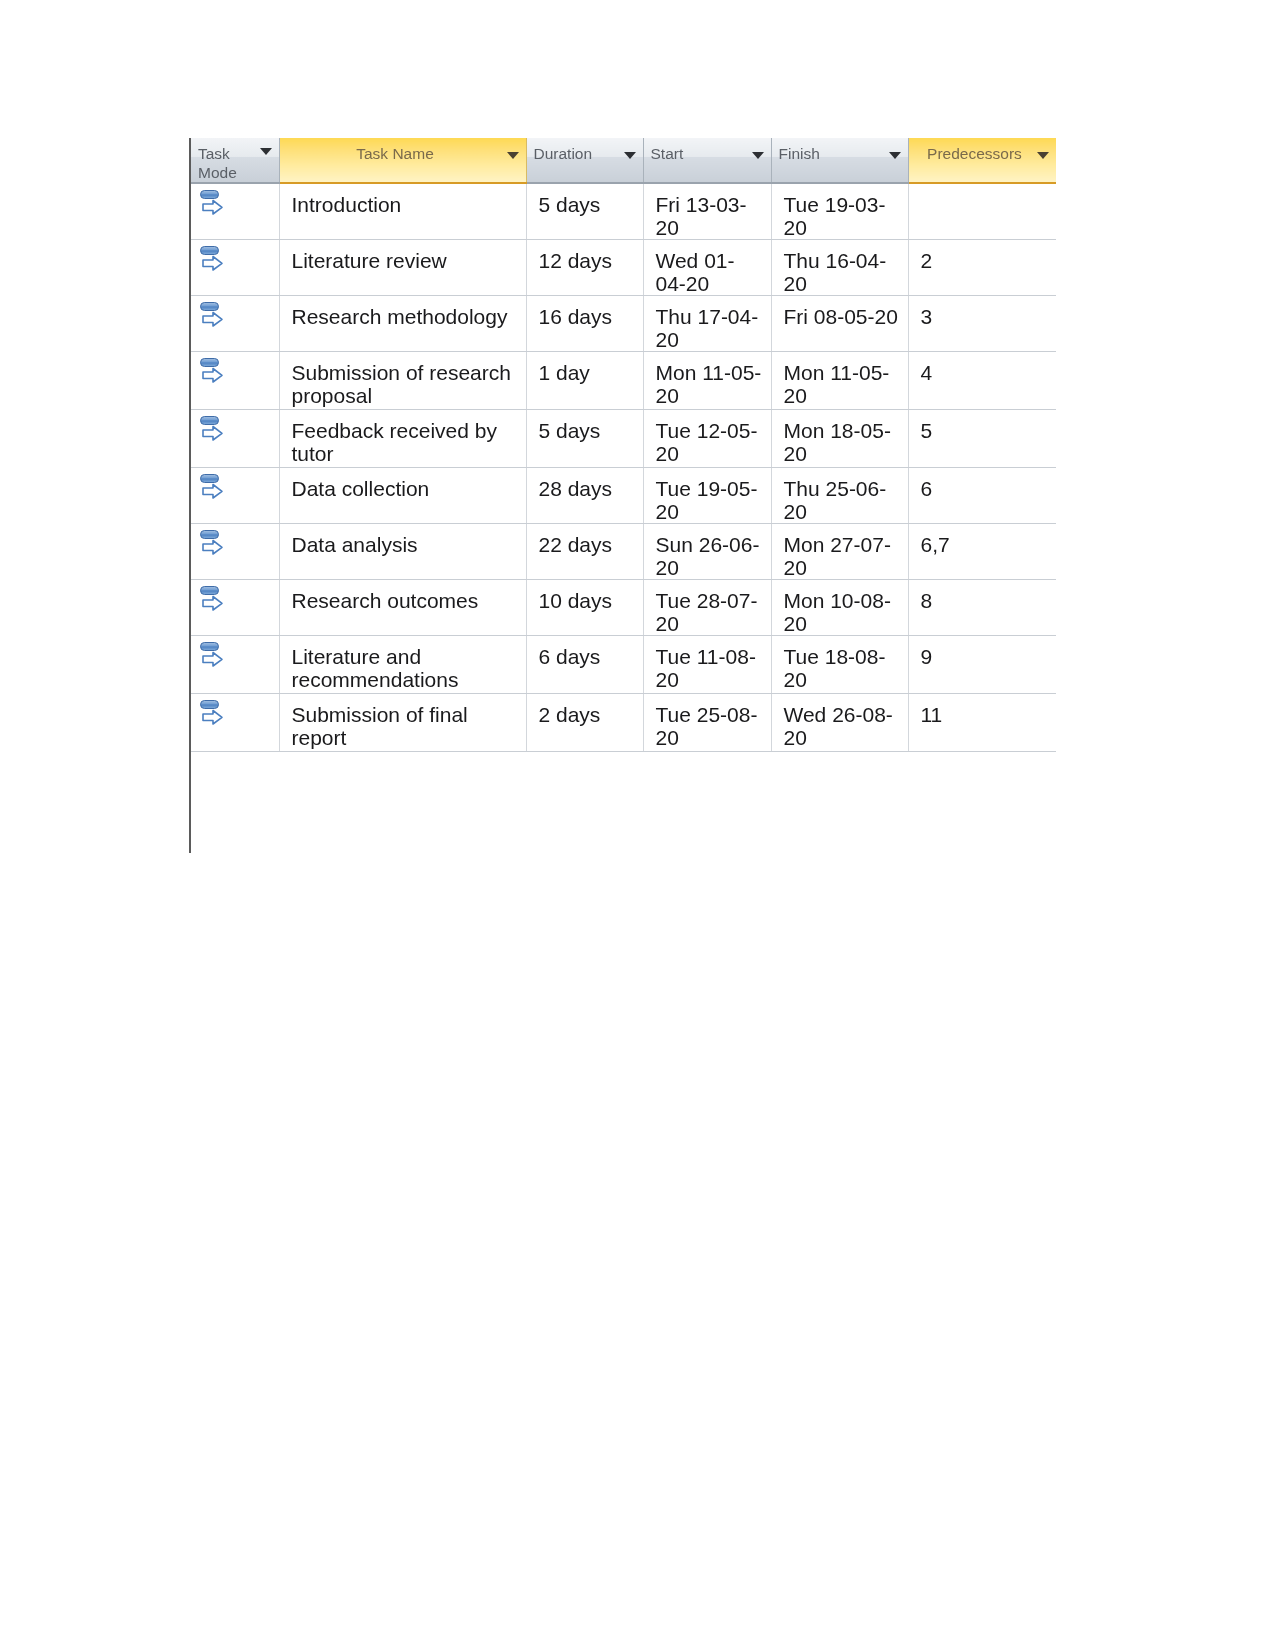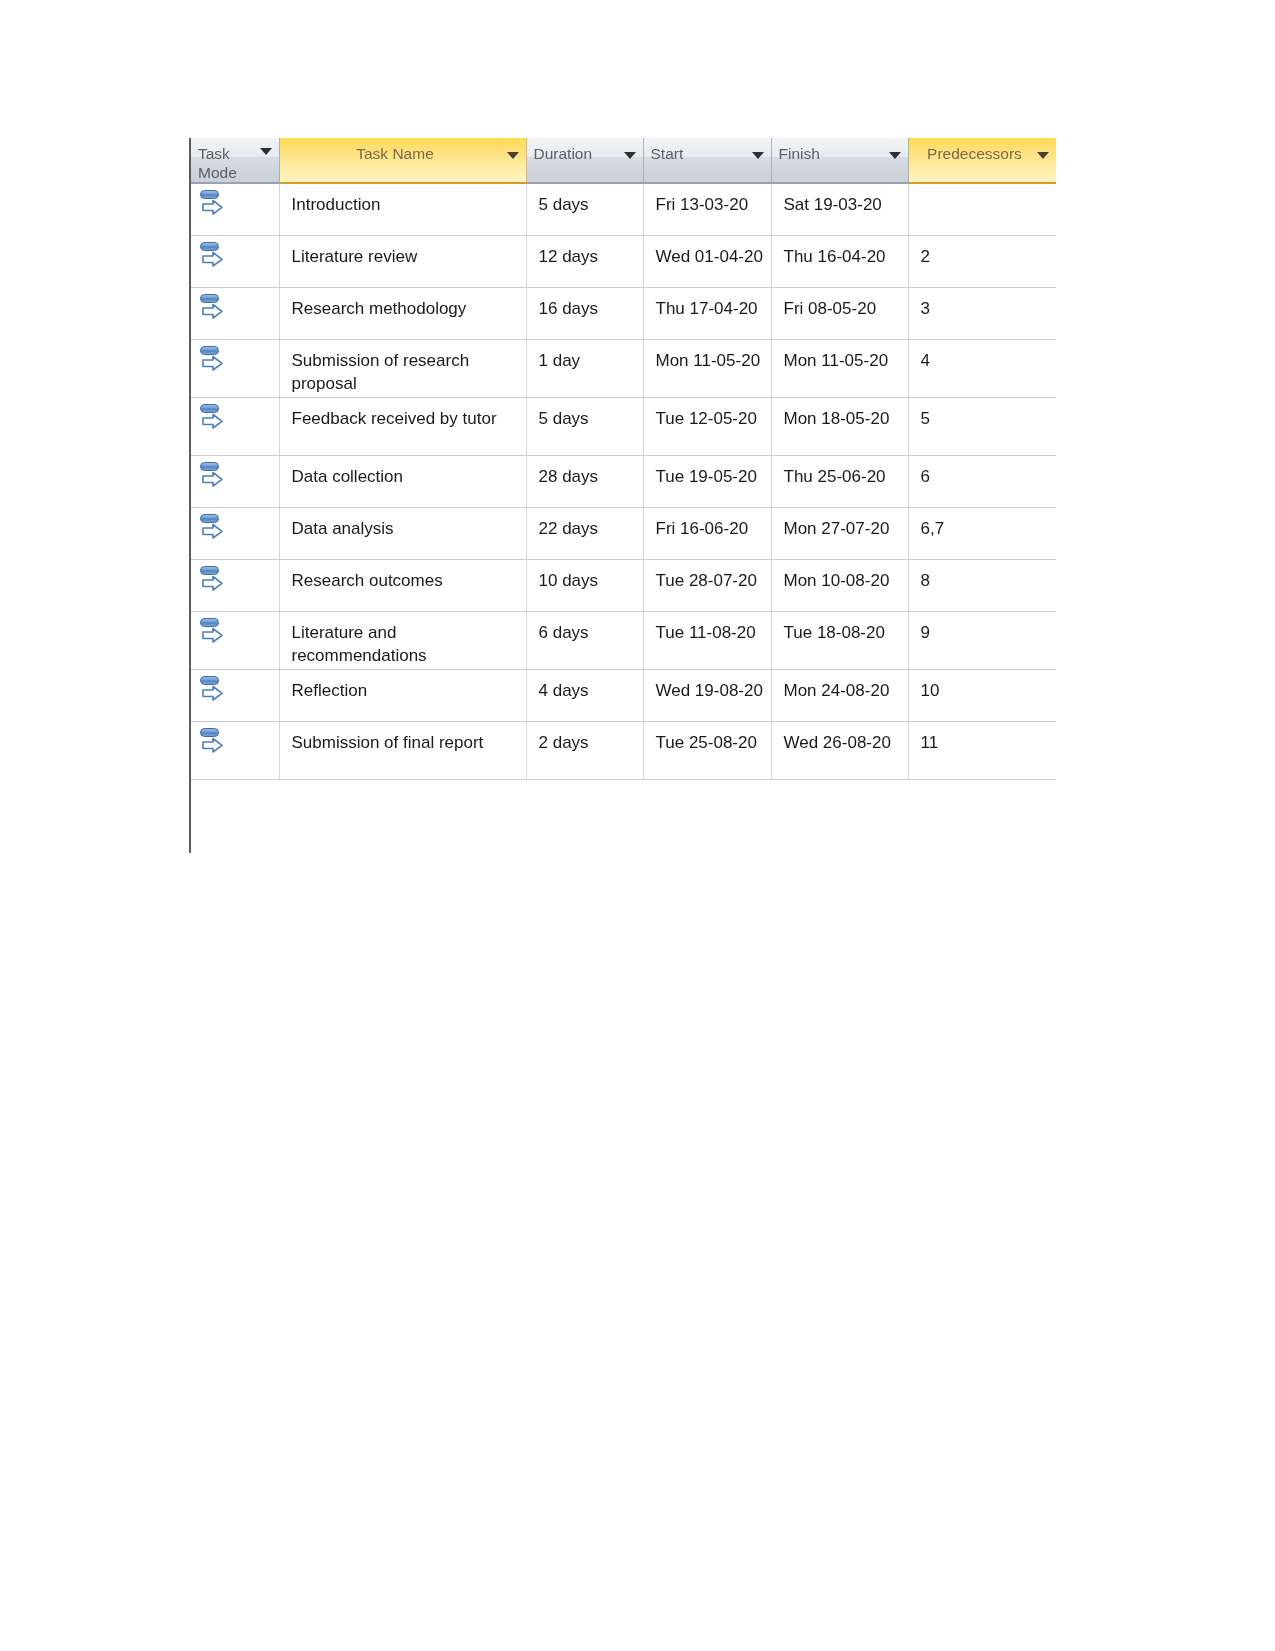--- a/index.html
+++ b/index.html
@@ -125,21 +125,21 @@
   tbody tr.tall { height: 58px; }
 
   td.cell-mode {
     border-right: 1px solid #d3d7dc;
     position: relative;
   }
   td .cv {
     display: block;
     padding: 9px 6px 0 12px;
     line-height: 23px;
-    font-size: 17px;
+    font-size: 21px;
     color: #1a1a1c;
     white-space: normal;
   }
   td.cell-name .cv { padding-left: 12px; }
 
   
   .mode-icon {
     position: relative;
     width: 26px;
     height: 26px;
@@ -221,21 +221,21 @@
             <td class="cell-name">
               <span class="cv">Introduction</span>
             </td>
             <td>
               <span class="cv">5 days</span>
             </td>
             <td>
               <span class="cv">Fri 13-03-20</span>
             </td>
             <td>
-              <span class="cv">Sat 19-03-20</span>
+              <span class="cv">Tue 19-03-20</span>
             </td>
             <td>
               <span class="cv"></span>
             </td>
           </tr>
           <tr>
             <td class="cell-mode">
               <div class="mode-icon">
                 <div class="bar"></div>
                 <svg width="22" height="17" viewBox="0 0 22 17">
@@ -368,21 +368,21 @@
                 </svg>
               </div>
             </td>
             <td class="cell-name">
               <span class="cv">Data analysis</span>
             </td>
             <td>
               <span class="cv">22 days</span>
             </td>
             <td>
-              <span class="cv">Fri 16-06-20</span>
+              <span class="cv">Sun 26-06-20</span>
             </td>
             <td>
               <span class="cv">Mon 27-07-20</span>
             </td>
             <td>
               <span class="cv">6,7</span>
             </td>
           </tr>
           <tr>
             <td class="cell-mode">
@@ -425,45 +425,20 @@
               <span class="cv">6 days</span>
             </td>
             <td>
               <span class="cv">Tue 11-08-20</span>
             </td>
             <td>
               <span class="cv">Tue 18-08-20</span>
             </td>
             <td>
               <span class="cv">9</span>
-            </td>
-          </tr>
-          <tr>
-            <td class="cell-mode">
-              <div class="mode-icon">
-                <div class="bar"></div>
-                <svg width="22" height="17" viewBox="0 0 22 17">
-                  <path d="M1 5 H11 V1.5 L20 8.3 L11 15 V11.5 H1 Z" fill="#ffffff" stroke="#4b7fc0" stroke-width="1.6" stroke-linejoin="round"></path>
-                </svg>
-              </div>
-            </td>
-            <td class="cell-name">
-              <span class="cv">Reflection</span>
-            </td>
-            <td>
-              <span class="cv">4 days</span>
-            </td>
-            <td>
-              <span class="cv">Wed 19-08-20</span>
-            </td>
-            <td>
-              <span class="cv">Mon 24-08-20</span>
-            </td>
-            <td>
-              <span class="cv">10</span>
             </td>
           </tr>
           <tr class="tall">
             <td class="cell-mode">
               <div class="mode-icon">
                 <div class="bar"></div>
                 <svg width="22" height="17" viewBox="0 0 22 17">
                   <path d="M1 5 H11 V1.5 L20 8.3 L11 15 V11.5 H1 Z" fill="#ffffff" stroke="#4b7fc0" stroke-width="1.6" stroke-linejoin="round"></path>
                 </svg>
               </div>

